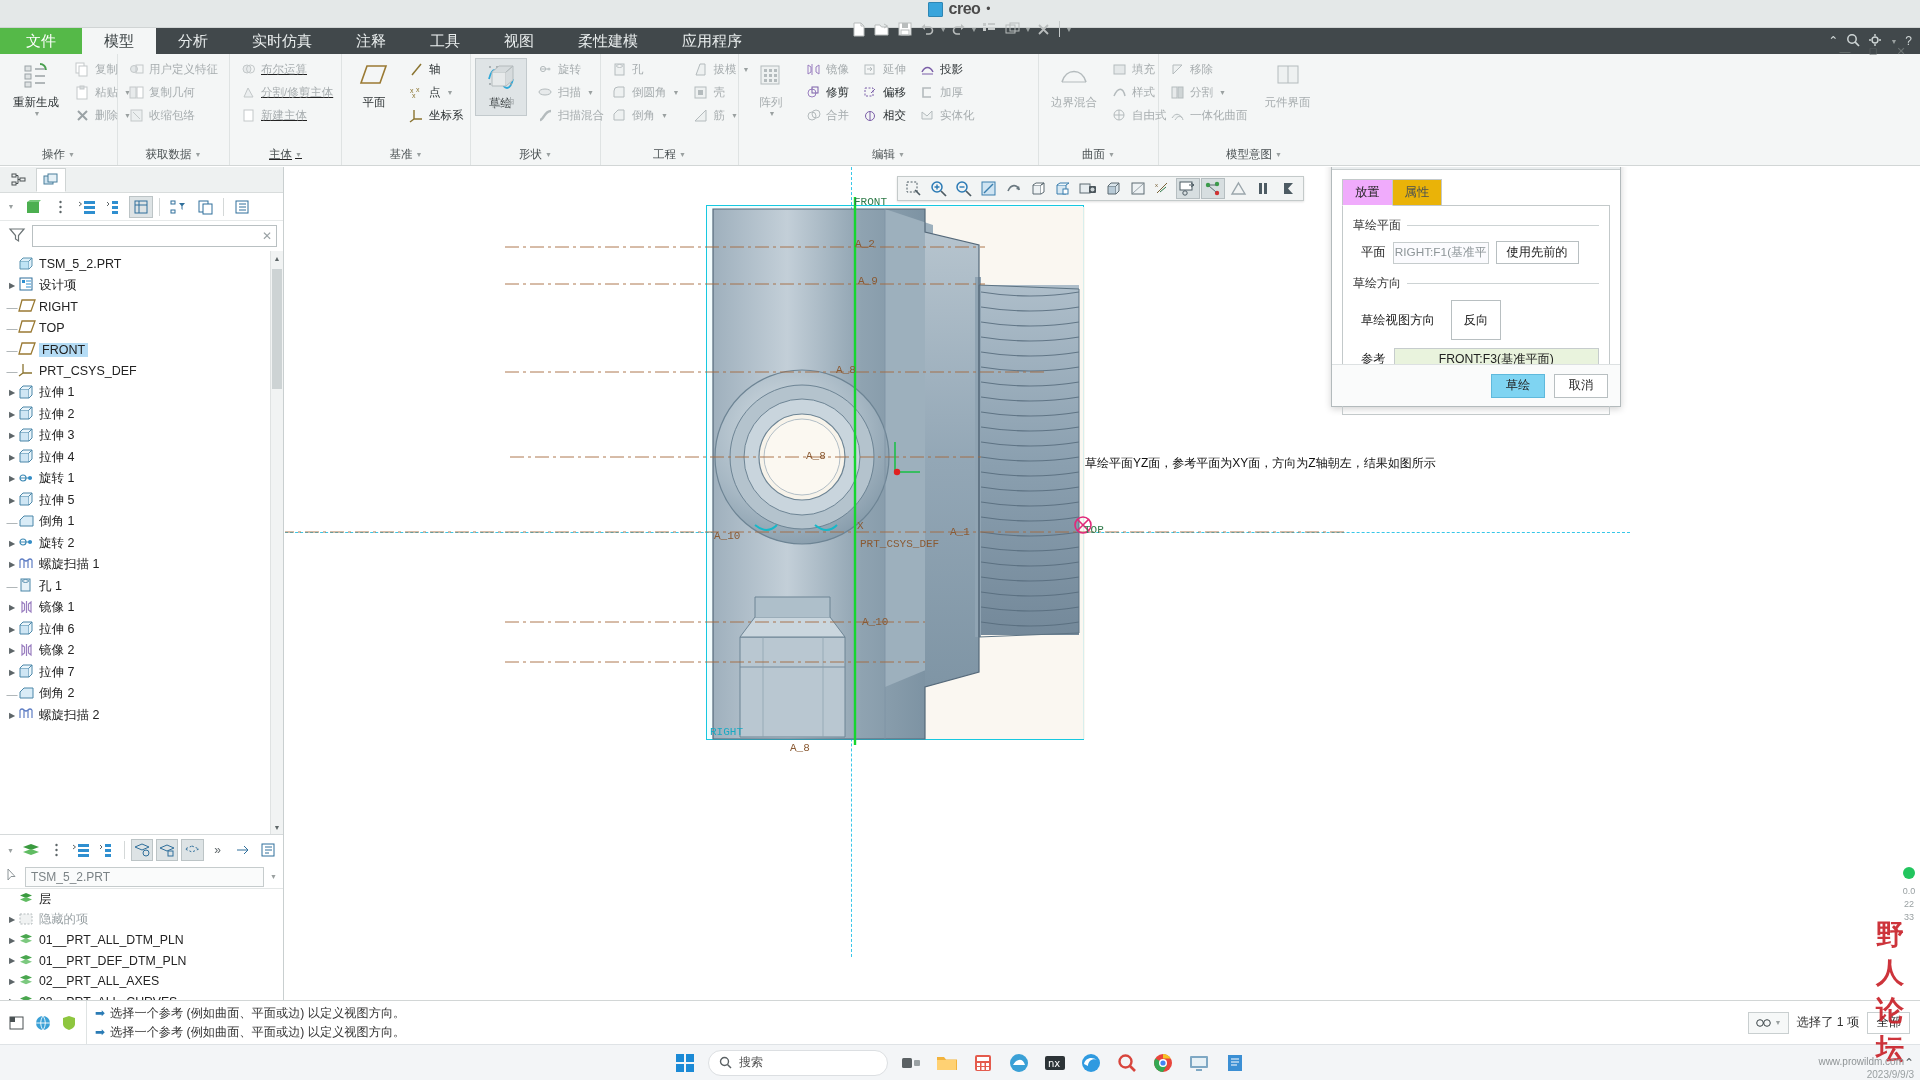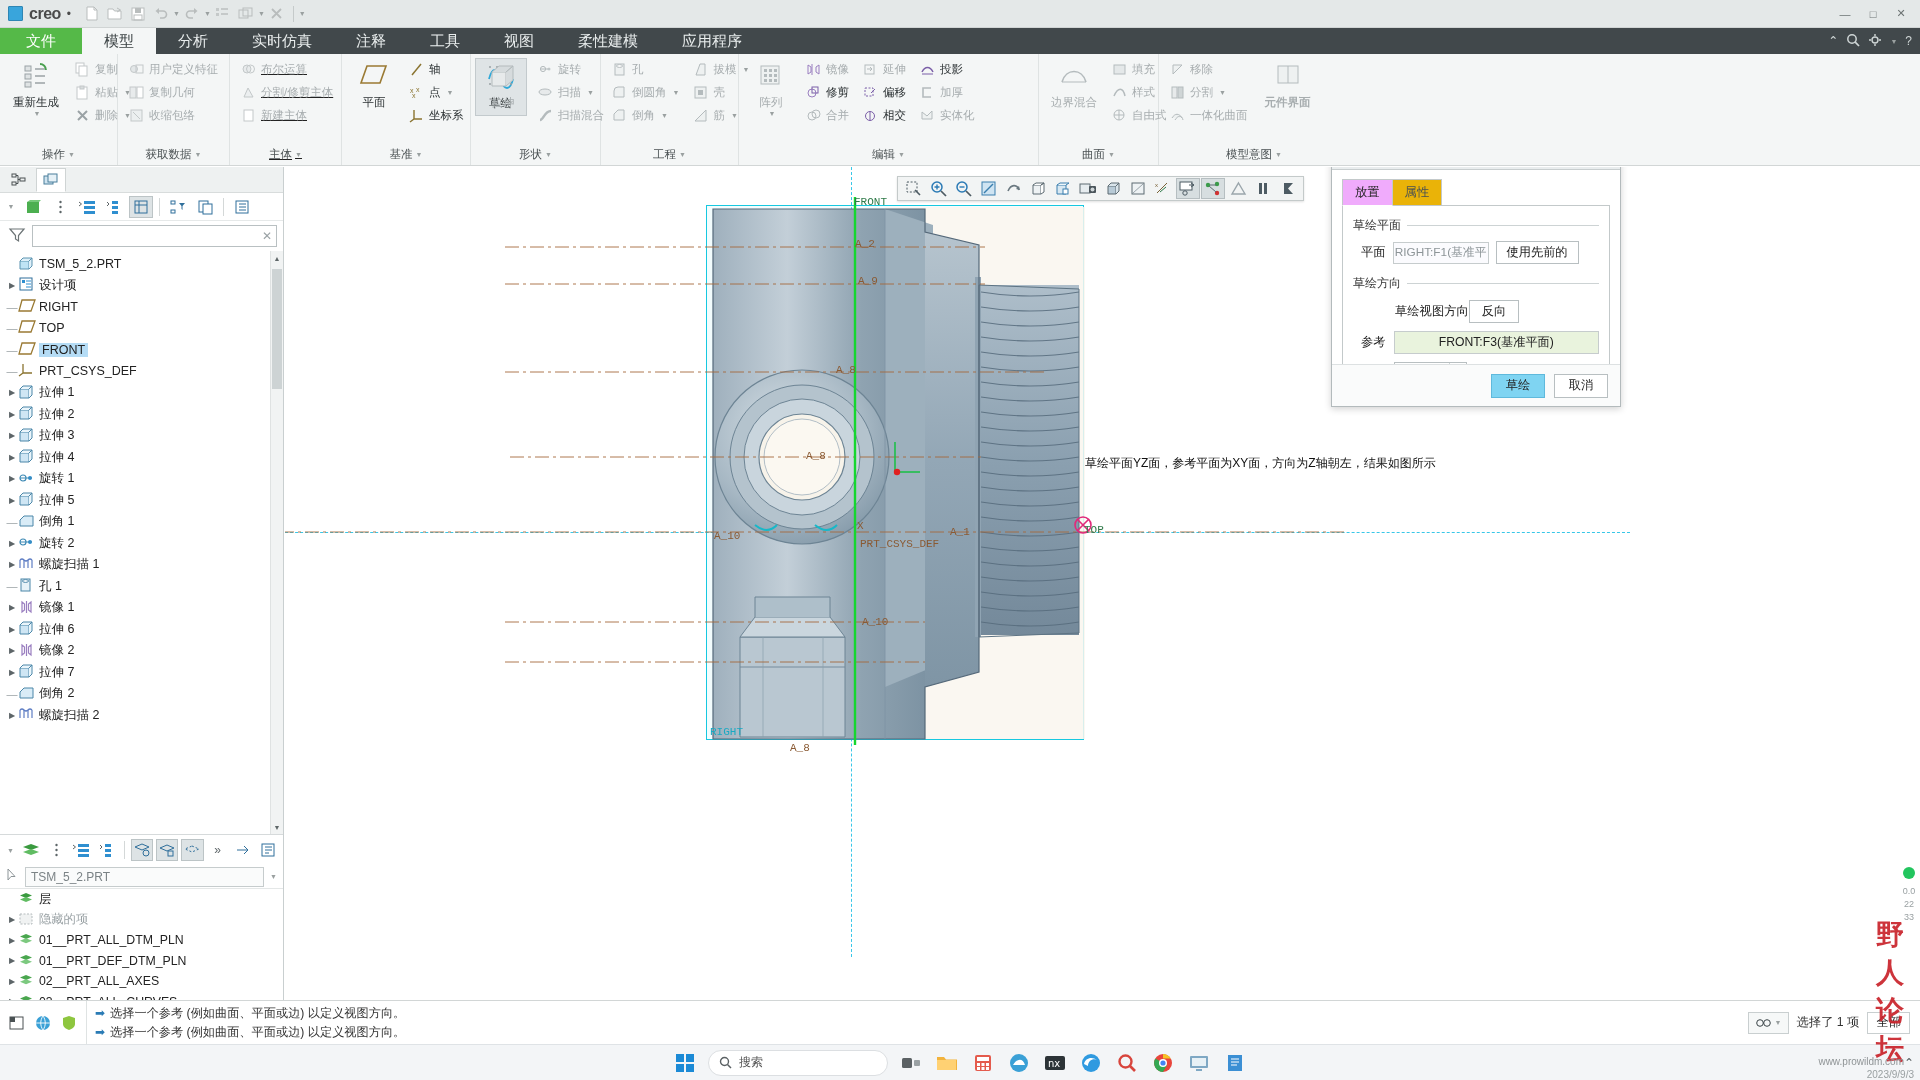--- a/index.html
+++ b/index.html
@@ -5,21 +5,21 @@
   * { box-sizing: border-box; margin:0; padding:0; }
   body {
     width:1920px; height:1080px; overflow:hidden;
     font-family:"Liberation Sans","DejaVu Sans",sans-serif;
     font-size:12px; color:#222; background:#fff;
   }
   #app { position:relative; width:1920px; height:1080px; }
 
   
   .titlebar { height:28px; background:#e4e8e8; display:flex; align-items:center;
-              border-bottom:1px solid #d0d4d4; position:relative; }
+              border-bottom:1px solid #d0d4d4; position:relative;flex-direction:column; }
   .creo-logo { display:flex; align-items:center; gap:6px; padding:0 10px 0 8px; }
   .creo-cube { width:15px; height:15px; background:#39a5dc; border:1px solid #2e86b4;
                transform:skewY(0deg); position:relative; border-radius:1px; }
   .creo-word { font-size:16px; font-weight:bold; color:#4b4b4b; letter-spacing:-0.5px;}
   .qat { display:flex; align-items:center; gap:1px; }
   .qat-btn { width:22px; height:22px; display:flex; align-items:center; justify-content:center;
              color:#b9bdbd; }
   .qat-btn svg { display:block; }
   .qat-sep { width:1px; height:16px; background:#c5caca; margin:0 4px; }
   .caret { font-size:7px; color:#9aa0a0; }
@@ -708,21 +708,21 @@
           <div class="small-item">
             <span class="ico">
               <svg width="15" height="15" viewBox="0 0 15 15">
                   <path d="M2 10c3-5 7-5 10 0" fill="#eef1f1" stroke="#b4bbbd"></path>
                   <path d="M5 12c3-5 7-5 8 0" fill="none" stroke="#b4bbbd"></path>
                 </svg></span>
             <span>一体化曲面</span>
           </div>
         </div>
         <div class="col">
-          <div class="big-item" style="width:62px;font-weight:bold;">
+          <div class="big-item" style="width:62px;">
             <span class="ico big">
               <svg width="30" height="26" viewBox="0 0 30 26">
                   <rect x="5" y="4" width="20" height="17" fill="#eef1f1" stroke="#b4bbbd"></rect>
                   <path d="M15 4v17" stroke="#b4bbbd"></path>
                 </svg></span>
             <span class="big-label">元件界面</span>
           </div>
         </div>
       </div>
       <div class="rgroup-label">
@@ -1416,23 +1416,23 @@
               <span style="height:23px;border:1px solid #b8bfc1;background:#fff;display:flex;align-items:center;
                            padding:0 10px;font-size:12.2px;">使用先前的</span>
             </div>
           </div>
 
           <div>
             <div style="display:flex;align-items:center;gap:6px;">
               <span style="font-size:12px;color:#333;">草绘方向</span>
               <span style="flex:1;height:1px;background:#cdd3d4;"></span>
             </div>
-            <div style="display:flex;align-items:center;gap:0;margin-top:8px;padding-left:8px;margin-left:34px;">
+            <div style="display:flex;align-items:center;gap:16px;margin-top:8px;padding-left:8px;">
               <span style="font-size:12.3px;">草绘视图方向</span>
-              <span style="height:23px;border:1px solid #b8bfc1;background:#fff;display:flex;align-items:center;
+              <span style="height:40px;border:1px solid #b8bfc1;background:#fff;display:flex;align-items:center;
                            padding:0 12px;font-size:12.2px;text-align:center;">反向</span>
             </div>
             <div style="display:flex;align-items:center;gap:8px;margin-top:8px;padding-left:8px;">
               <span style="font-size:12.3px;">参考</span>
               <span style="flex:1;height:23px;border:1px solid #c6cccd;background:#e9f3dd;display:flex;align-items:center;
                            justify-content:center;font-size:12.2px;">FRONT:F3(基准平面)</span>
             </div>
             <div style="display:flex;align-items:center;gap:8px;margin-top:8px;padding-left:8px;">
               <span style="font-size:12.3px;">方向</span>
               <span style="display:flex;height:23px;border:1px solid #b8bfc1;background:#fff;">

